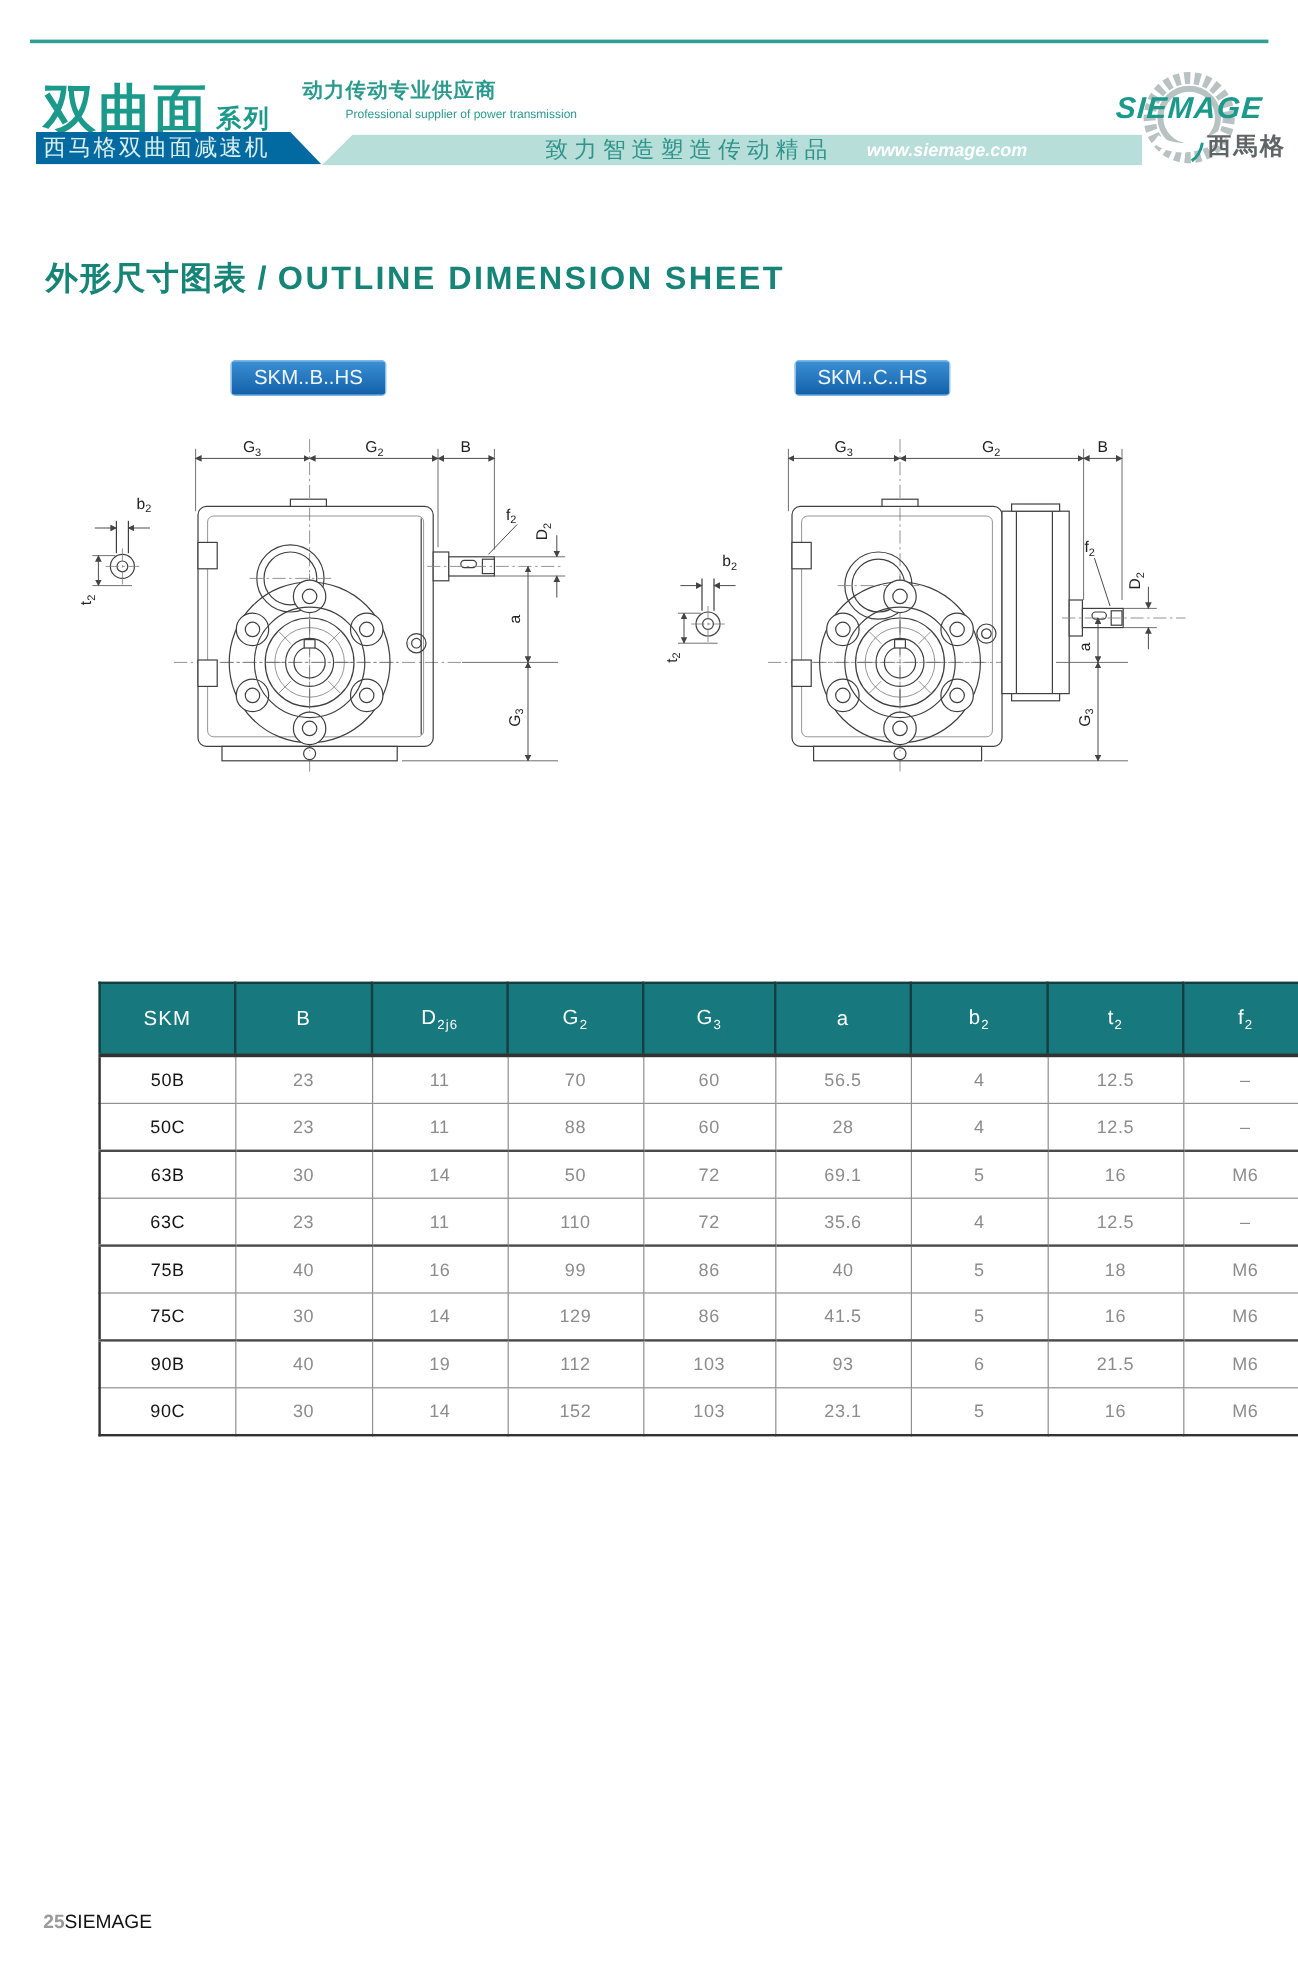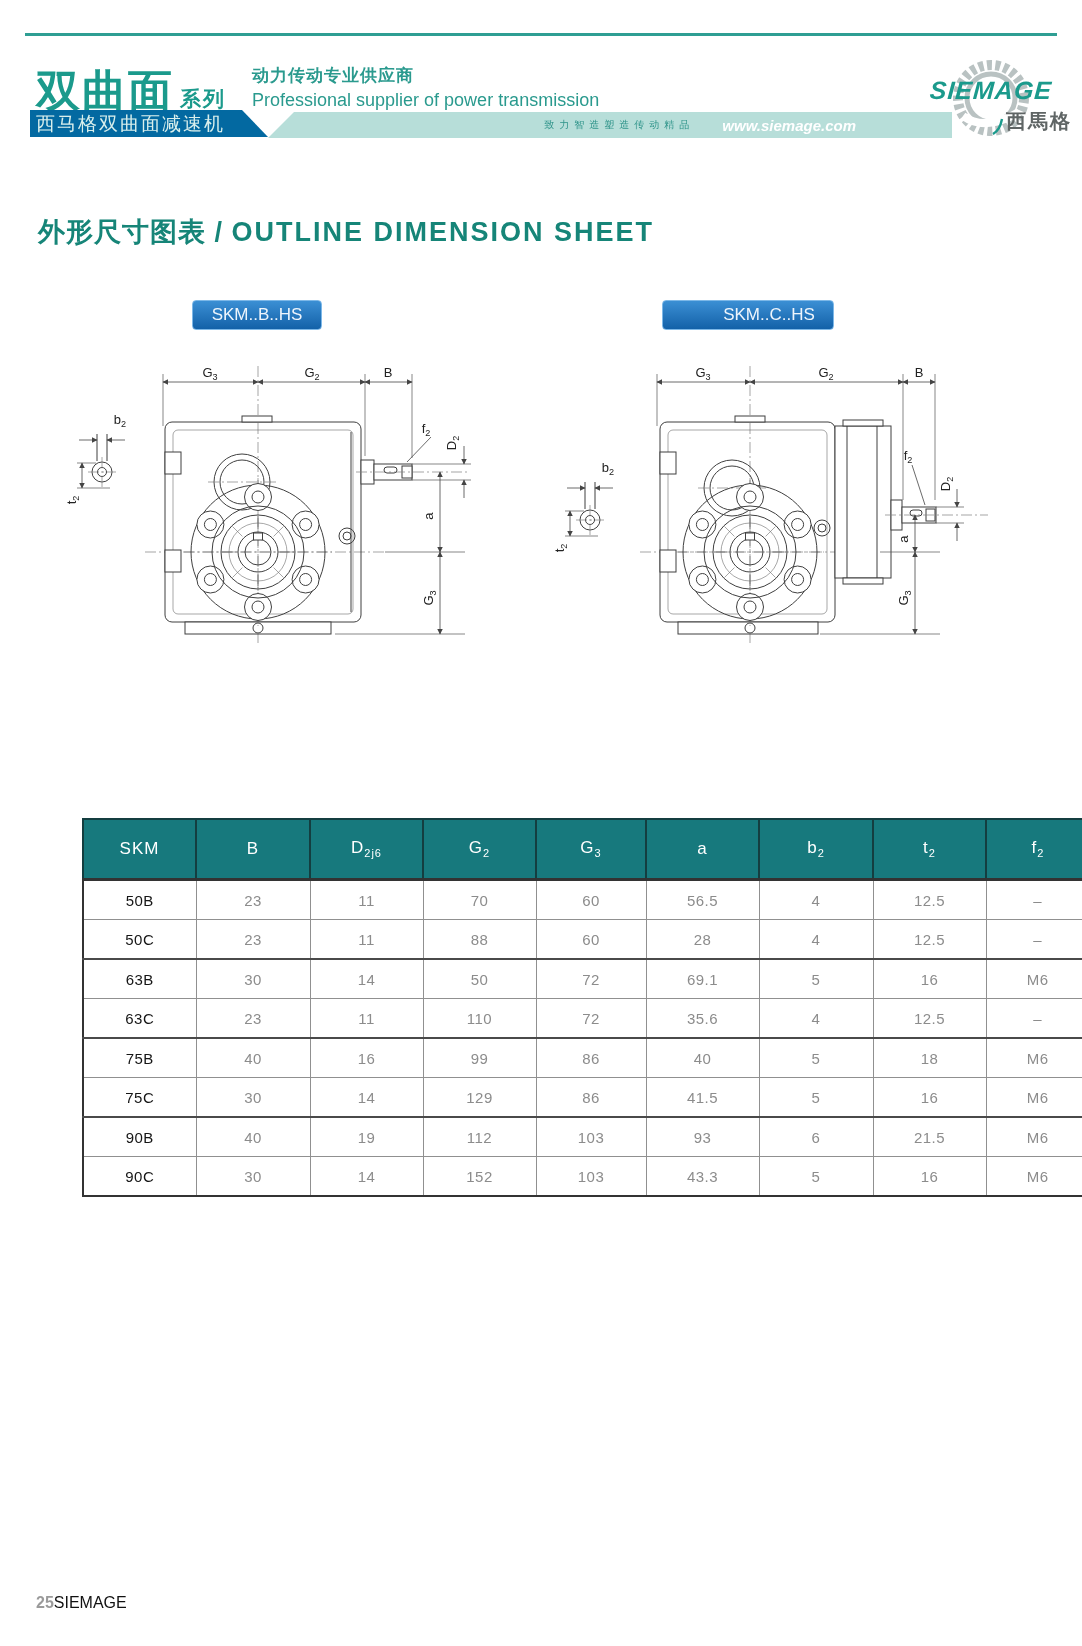--- a/index.html
+++ b/index.html
@@ -13,28 +13,28 @@
   .series .big{font-size:44px;}
   .series .small{font-size:21px;margin-left:6px;}
   .series-banner{
     position:absolute;left:30px;top:110px;width:232px;height:27px;
     background:#0369a1;color:#d9efec;font-size:19px;line-height:27px;
     padding-left:6px;letter-spacing:2px;
     clip-path:polygon(0 0, calc(100% - 26px) 0, 100% 100%, 0 100%);
   }
   .supplier{position:absolute;left:252px;top:64px;color:#2a9a8e;}
   .supplier .zh{font-size:17px;font-weight:bold;letter-spacing:1px;}
-  .supplier .en{font-size:18px;margin-top:3px;}
+  .supplier .en{font-size:10px;margin-top:3px;margin-left:36px;}
   .slogan-band{
     position:absolute;left:268px;top:112px;width:684px;height:26px;
     background:#b7ded9;display:flex;align-items:center;justify-content:flex-end;
     padding-right:96px;box-sizing:border-box;gap:28px;
     clip-path:polygon(26px 0, 100% 0, 100% 100%, 0 100%);
   }
-  .slogan-band .slogan{color:#2f948a;font-size:10px;letter-spacing:5px;}
+  .slogan-band .slogan{color:#2f948a;font-size:19px;letter-spacing:5px;}
   .slogan-band .site{color:#ffffff;font-size:15px;font-weight:bold;font-style:italic;}
   .logo{position:absolute;left:905px;top:46px;width:170px;height:108px;}
   .logo .gear{position:absolute;left:38px;top:0;}
   .logo .wordmark{
     position:absolute;left:4px;top:30px;width:164px;text-align:center;
     color:#1b9a8c;font-size:25px;font-weight:bold;font-style:italic;letter-spacing:1px;
     transform:skewX(-4deg);
   }
   .logo .cn{
     position:absolute;left:86px;top:62px;color:#5f6565;font-size:20px;font-weight:bold;
@@ -43,21 +43,21 @@
   
   .section-title{position:absolute;left:38px;top:214px;color:#168578;font-weight:bold;font-size:27px;letter-spacing:1px;}
   .section-title .en{letter-spacing:2px;}
   
   .badge{
     position:absolute;width:128px;height:28px;border-radius:4px;
     background:linear-gradient(#3b8fd4,#1361a8);border:1px solid #7db8e8;
     color:#eef5fc;font-size:17px;display:flex;align-items:center;justify-content:center;
   }
   #badge-left{left:192px;top:300px;}
-  #badge-right{left:662px;top:300px;padding-left:42px;}
+  #badge-right{left:662px;top:300px;}
   
   .drawing{position:absolute;}
   #drawing-b{left:50px;top:340px;}
   #drawing-c{left:520px;top:340px;}
   svg .ln{fill:none;stroke:#3f3f3f;stroke-width:1;}
   svg .lnf{fill:#ffffff;stroke:#3f3f3f;stroke-width:1;}
   svg .thin{fill:none;stroke:#6b6b6b;stroke-width:0.6;}
   svg .cl{stroke:#808080;stroke-width:0.7;stroke-dasharray:11 3 2 3;fill:none;}
   svg .dim{stroke:#444444;stroke-width:0.8;fill:none;}
   svg .ext{stroke:#555555;stroke-width:0.7;fill:none;}
@@ -405,21 +405,21 @@
         <td>6</td>
         <td>21.5</td>
         <td>M6</td>
       </tr>
       <tr>
         <td class="model">90C</td>
         <td>30</td>
         <td>14</td>
         <td>152</td>
         <td>103</td>
-        <td>43.3</td>
+        <td>23.1</td>
         <td>5</td>
         <td>16</td>
         <td>M6</td>
       </tr>
     </tbody>
 </table>
 
 <div class="footer">
   <span class="pageno">25</span><span class="brand">SIEMAGE</span>
 </div>

